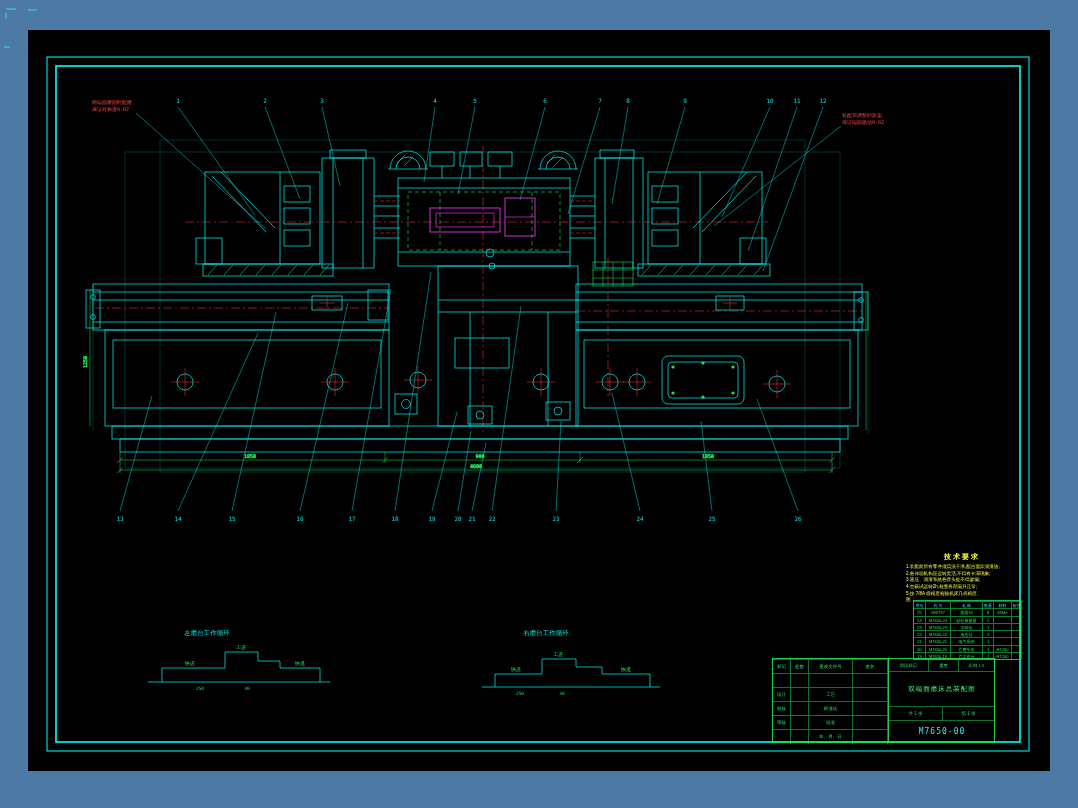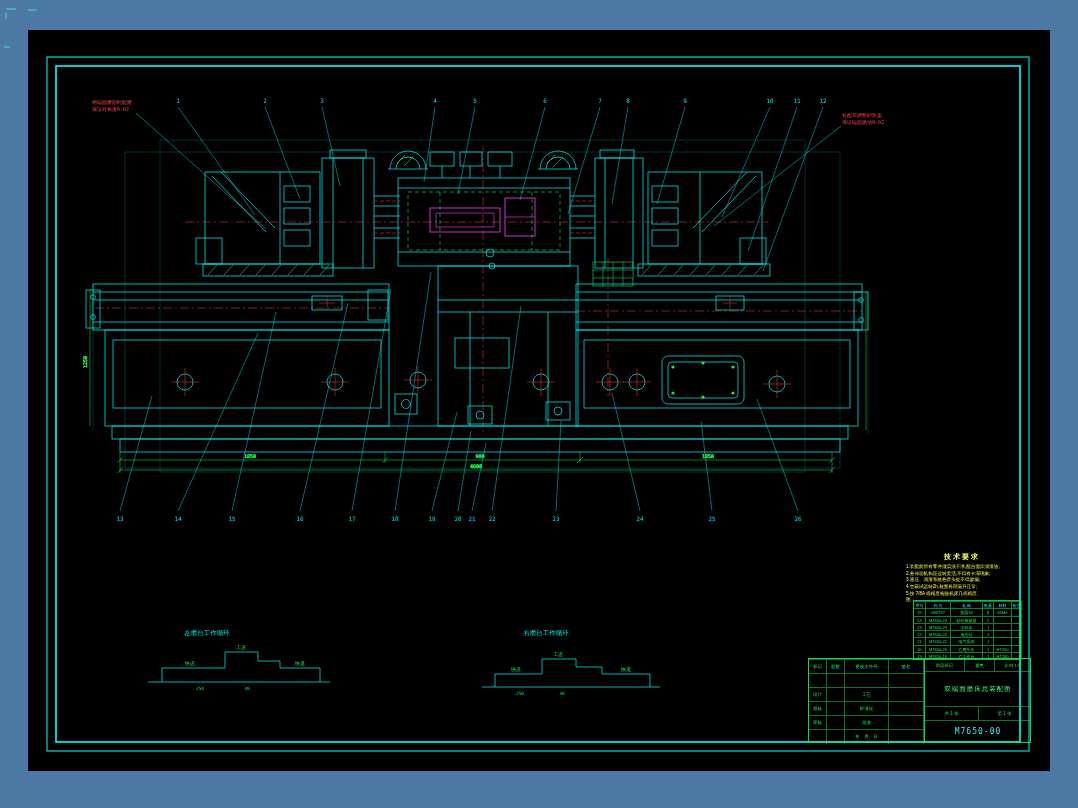--- a/index.html
+++ b/index.html
@@ -9,21 +9,21 @@
   .overlay{position:absolute;box-sizing:border-box;}
   
   #technotes{left:906px;top:552px;width:112px;color:#ffff4d;}
   .tr-title{font-size:7px;font-weight:bold;text-align:center;letter-spacing:2px;margin-bottom:2px;}
   .tr-line{font-size:4.6px;line-height:1.45;white-space:nowrap;overflow:hidden;}
   
   #bom{left:913px;top:600px;width:108px;display:grid;grid-template-columns:12px 25px 32px 11px 18px 10px;grid-auto-rows:7.25px;border:1px solid rgba(30,232,79,.8);}
   .bom-cell{border-right:1px solid rgba(30,232,79,.55);border-top:1px solid rgba(30,232,79,.55);font-size:4px;color:#22e75c;overflow:hidden;white-space:nowrap;line-height:7px;text-align:center;}
   .bom-head{color:#35f0f0;}
   
-  #tblock{left:808px;top:658px;width:223px;height:85px;border:1px solid rgba(30,232,79,.9);display:flex;}
+  #tblock{left:772px;top:658px;width:223px;height:85px;border:1px solid rgba(30,232,79,.9);display:flex;}
   #tbleft{width:115px;display:grid;grid-template-columns:18px 18px 44px 35px;grid-auto-rows:14.1px;border-right:1px solid rgba(30,232,79,.9);}
   .tb-lcell{border-right:1px solid rgba(30,232,79,.5);border-top:1px solid rgba(30,232,79,.5);font-size:4.5px;color:#22e75c;text-align:center;line-height:14px;overflow:hidden;white-space:nowrap;}
   #tbright{width:108px;display:flex;flex-direction:column;}
   .tb-rowa{display:grid;grid-template-columns:40px 30px 36px;height:13px;}
   .tb-rowa div{border-right:1px solid rgba(30,232,79,.5);border-bottom:1px solid rgba(30,232,79,.5);font-size:4.3px;color:#22e75c;text-align:center;line-height:13px;overflow:hidden;}
   .tb-name{height:34px;display:flex;align-items:center;justify-content:center;font-size:6.5px;color:#3dff7a;letter-spacing:1px;border-bottom:1px solid rgba(30,232,79,.5);white-space:nowrap;overflow:hidden;}
   .tb-rowc{display:grid;grid-template-columns:54px 52px;height:13px;}
   .tb-rowc div{border-right:1px solid rgba(30,232,79,.5);border-bottom:1px solid rgba(30,232,79,.5);font-size:4.5px;color:#22e75c;text-align:center;line-height:13px;}
   .tb-code{flex:1;display:flex;align-items:center;justify-content:center;font-size:8px;color:#35f0f0;font-family:"DejaVu Sans Mono",monospace;letter-spacing:1px;}
 </style>

